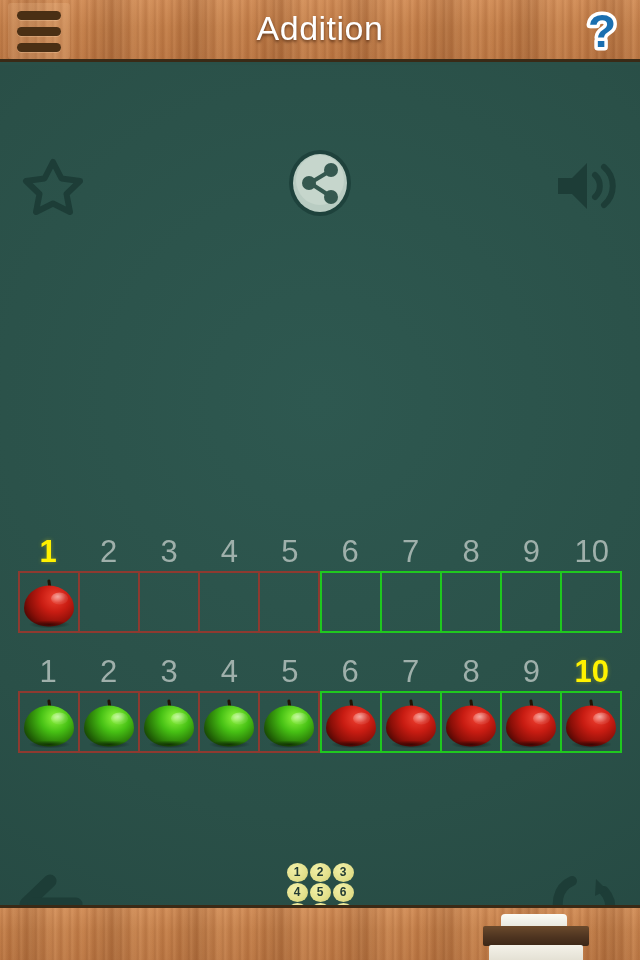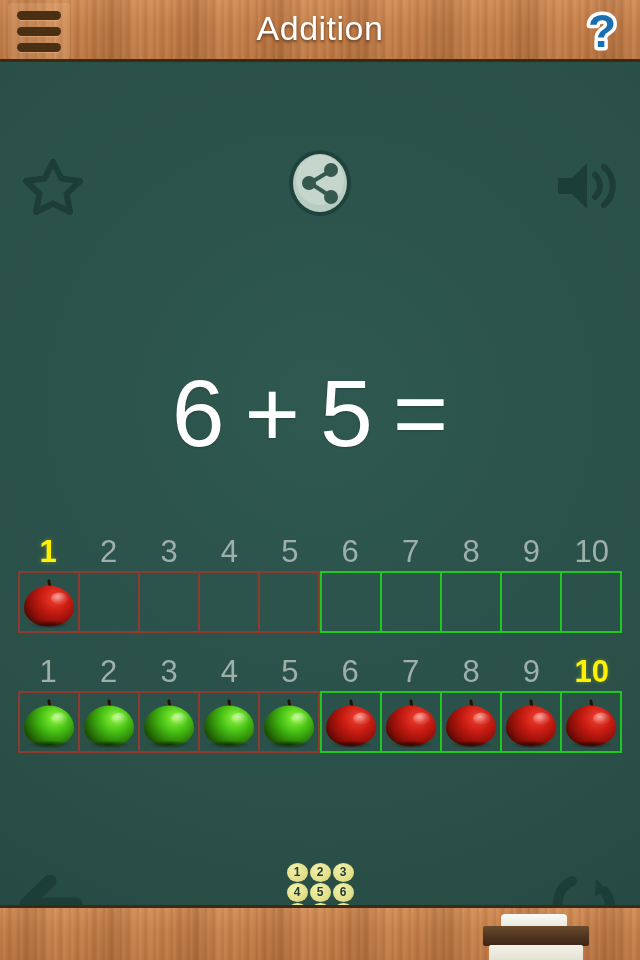--- a/index.html
+++ b/index.html
@@ -238,23 +238,20 @@
   </div>
 
   <div id="sound-btn">
     <svg viewBox="0 0 66 56" width="66" height="56" aria-hidden="true">
       <path d="M4 20 L18 20 L33 5 L33 51 L18 36 L4 36 Z" fill="#1d3d37"></path>
       <path d="M41 17 A15 15 0 0 1 41 39" fill="none" stroke="#1d3d37" stroke-width="6" stroke-linecap="round"></path>
       <path d="M50 9 A25 25 0 0 1 50 47" fill="none" stroke="#1d3d37" stroke-width="6" stroke-linecap="round"></path>
     </svg>
   </div>
 
-  <div id="equation">
-    <span>6</span><span class="eq-op">+</span><span>5</span><span class="eq-op">=</span><span></span>
-  </div>
 
   <div class="number-row" id="row-1">
     <div class="labels">
       <div class="lbl hi">1</div>
       <div class="lbl">2</div>
       <div class="lbl">3</div>
       <div class="lbl">4</div>
       <div class="lbl">5</div>
       <div class="lbl">6</div>
       <div class="lbl">7</div>

